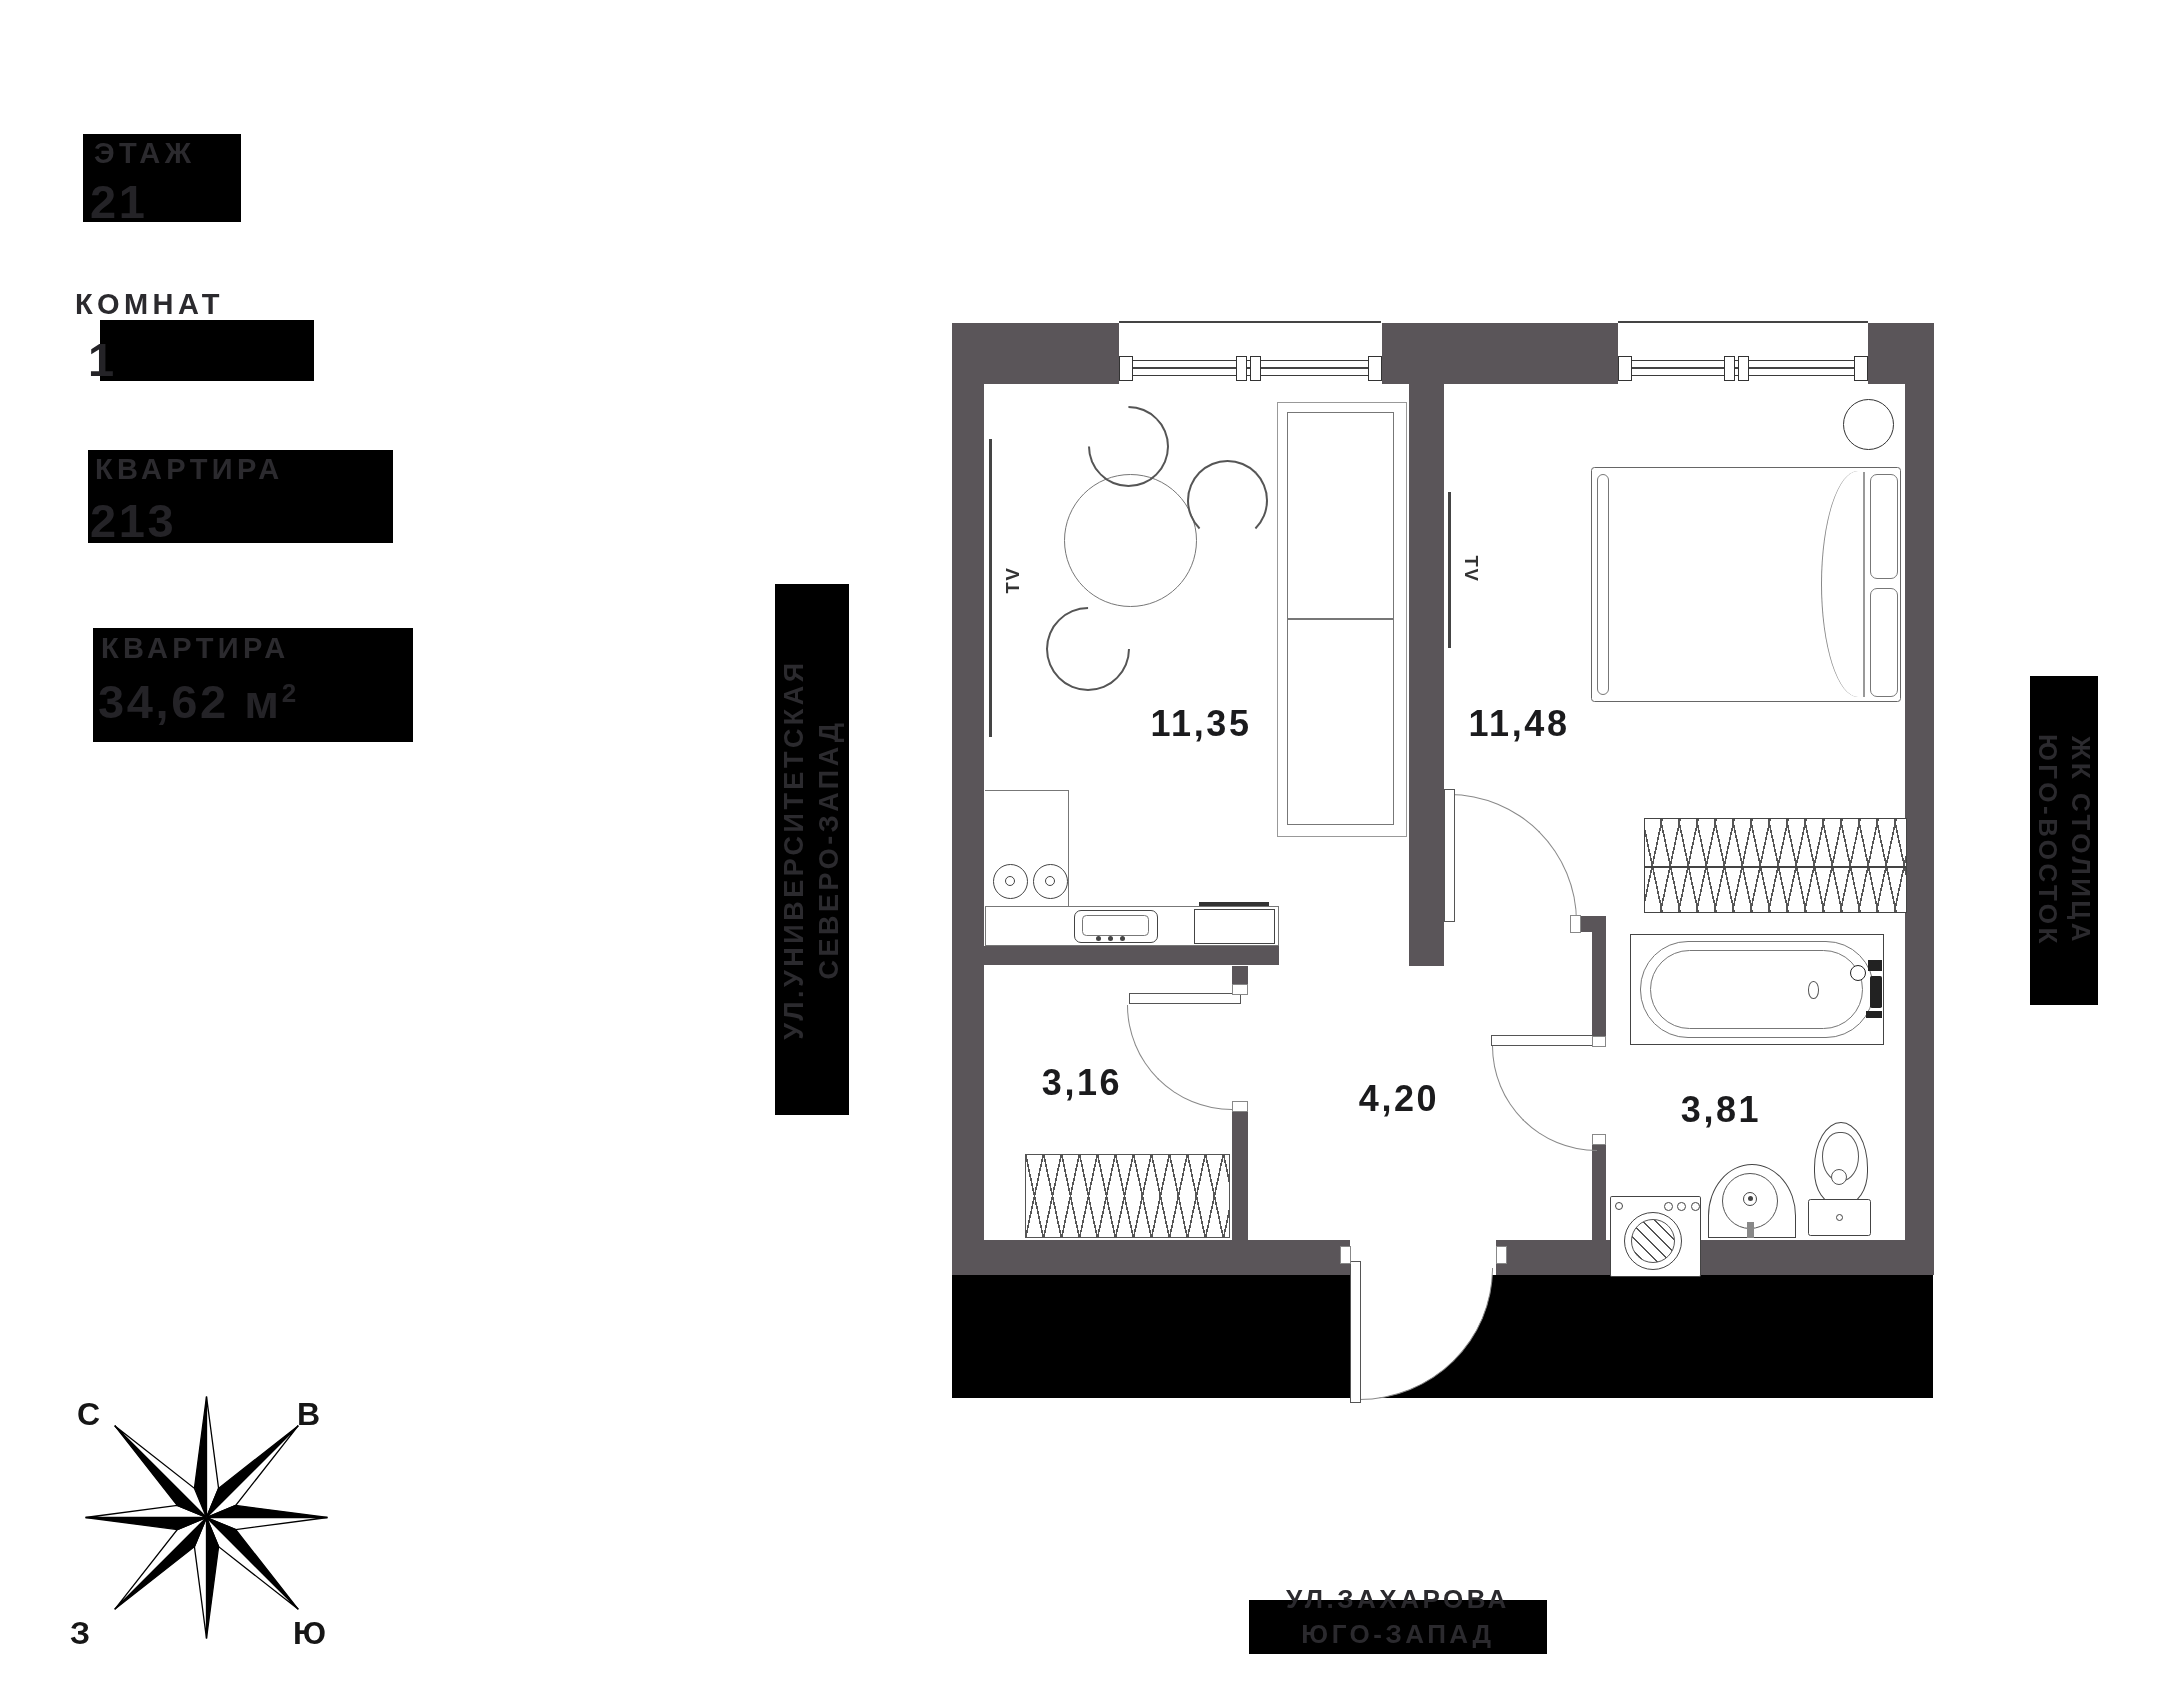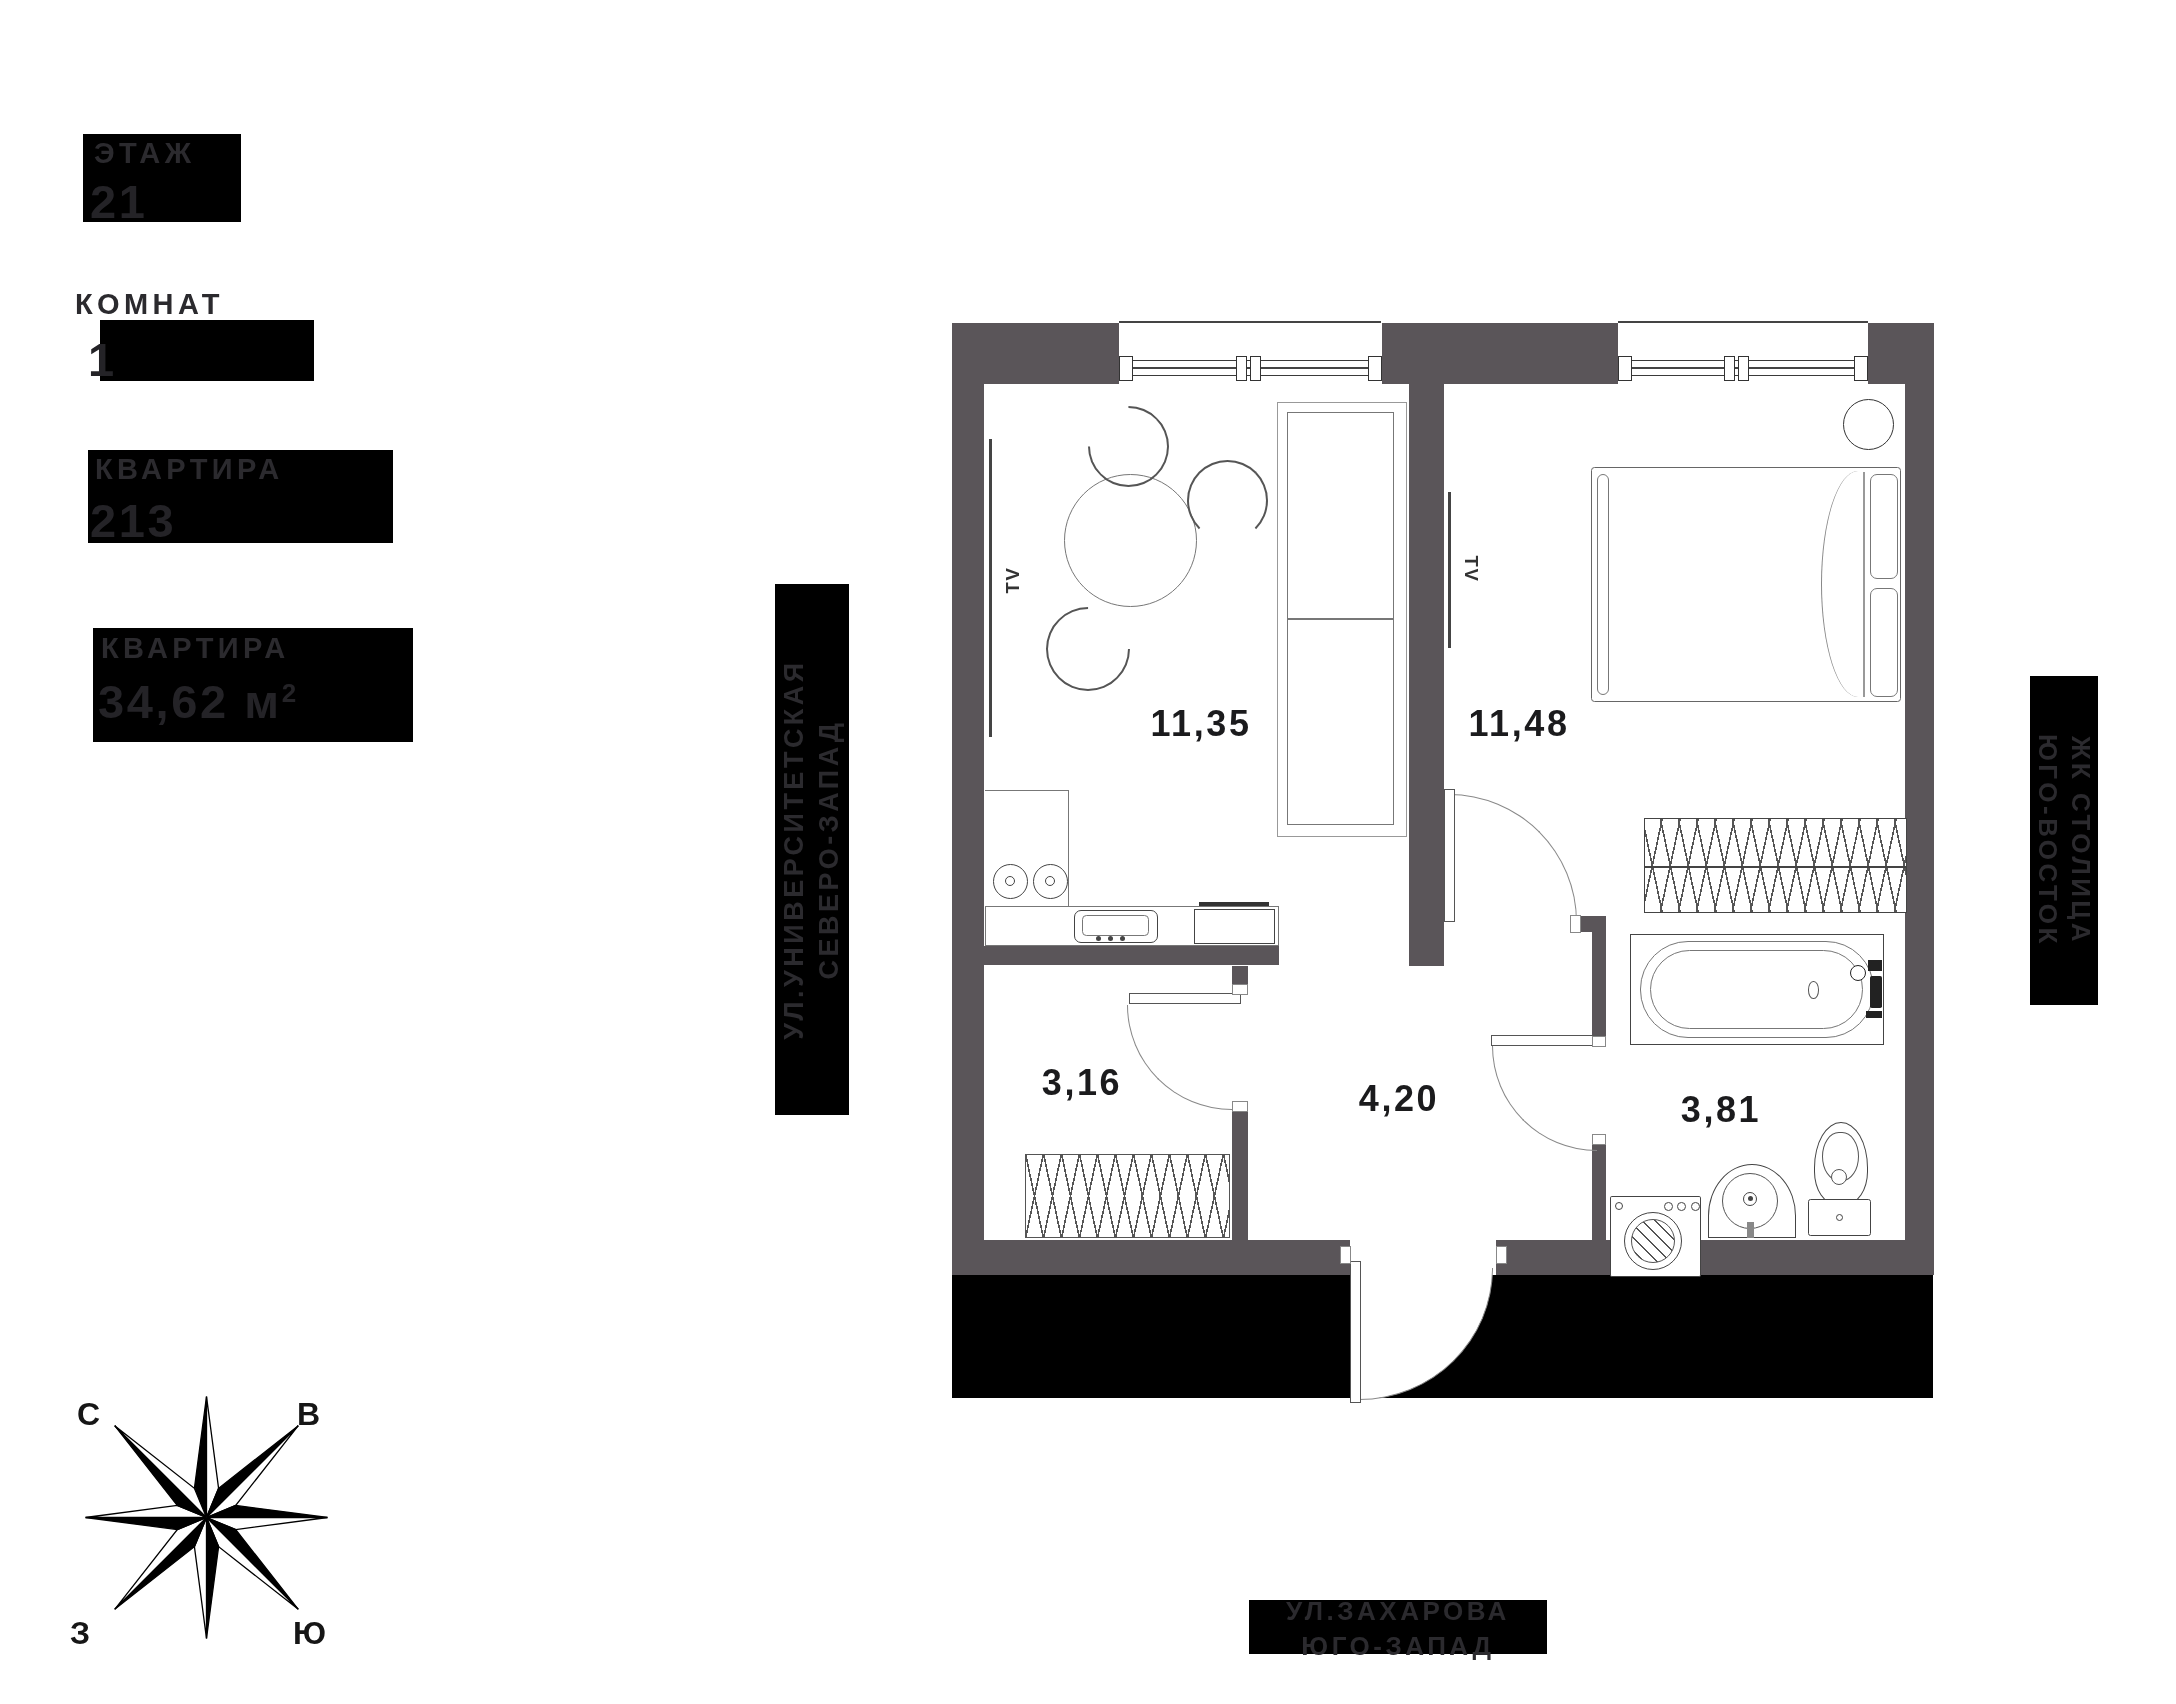--- a/index.html
+++ b/index.html
@@ -7,21 +7,21 @@
         font-family:"Liberation Sans",sans-serif;font-weight:bold;}
   .abs{position:absolute;}
   .wall{position:absolute;background:var(--wall,#5a5559);}
   .blk{position:absolute;background:#000;}
   .lbl{position:absolute;color:var(--txt,#2b2a2e);font-size:29px;letter-spacing:4.4px;white-space:nowrap;}
   .val{position:absolute;color:#242327;font-size:47px;letter-spacing:2.6px;white-space:nowrap;}
   .val sup{font-size:26px;vertical-align:16px;}
   .area-num{position:absolute;color:#1b1b1d;font-size:36px;letter-spacing:2.6px;transform:translate(-50%,-50%);white-space:nowrap;}
   .orient{position:absolute;background:#000;color:var(--txt,#2b2a2e);display:flex;flex-direction:column;
           align-items:center;justify-content:center;text-align:center;font-size:26px;letter-spacing:3.5px;line-height:32px;white-space:nowrap;}
-  .orient.nobg{background:transparent;margin-top:12px;}
+  .orient.nobg{background:transparent;}
   .rot-left{transform:rotate(-90deg);transform-origin:0 0;}
   .rot-right{transform:rotate(90deg);transform-origin:0 0;}
   .furn{position:absolute;border:1.8px solid #666;background:#fff;box-sizing:border-box;}
   .thin{border-width:1.3px;border-color:#777;}
   .round{border-radius:50%;}
   .fline{position:absolute;background:#444;}
   .door-leaf{position:absolute;background:#fff;border:1.8px solid #555;box-sizing:border-box;}
   .jamb{position:absolute;background:#fff;border:1.8px solid #888;box-sizing:border-box;}
   .chair{position:absolute;border:2.6px solid #555;border-left-color:transparent;border-radius:50%;box-sizing:border-box;}
   .win-box{position:absolute;background:#fff;}

